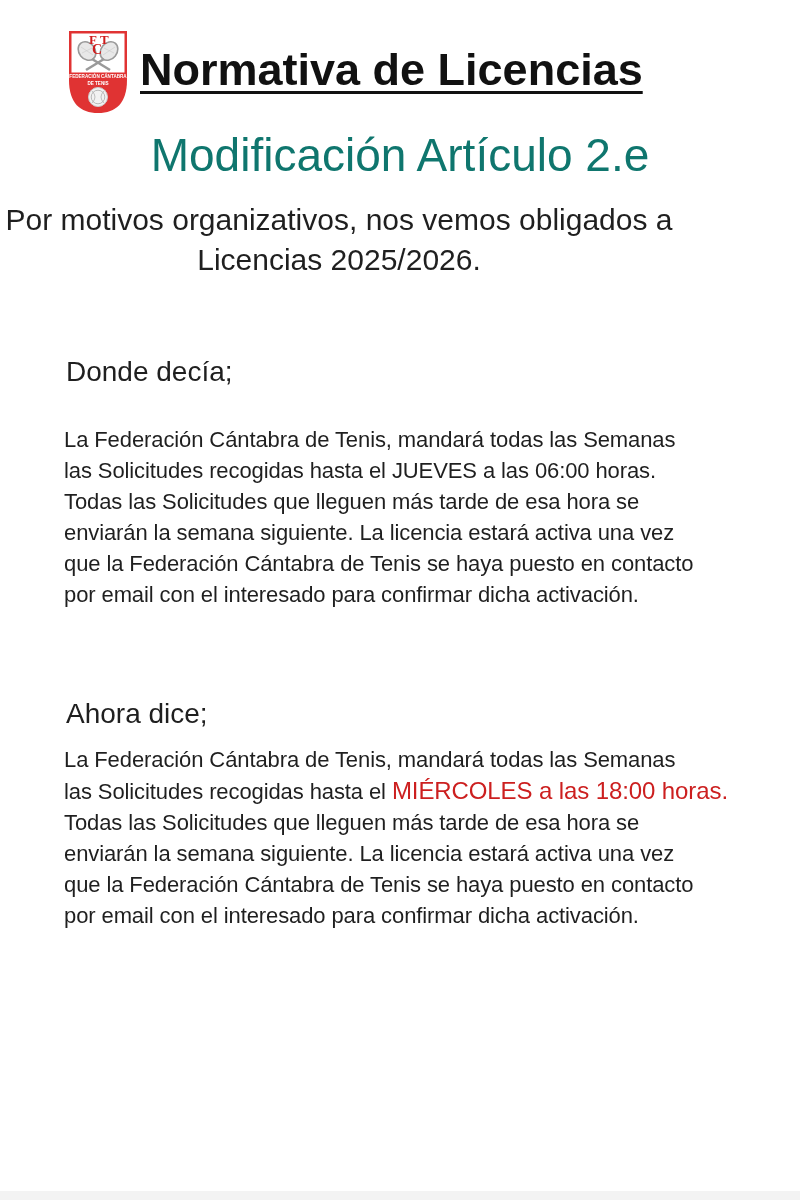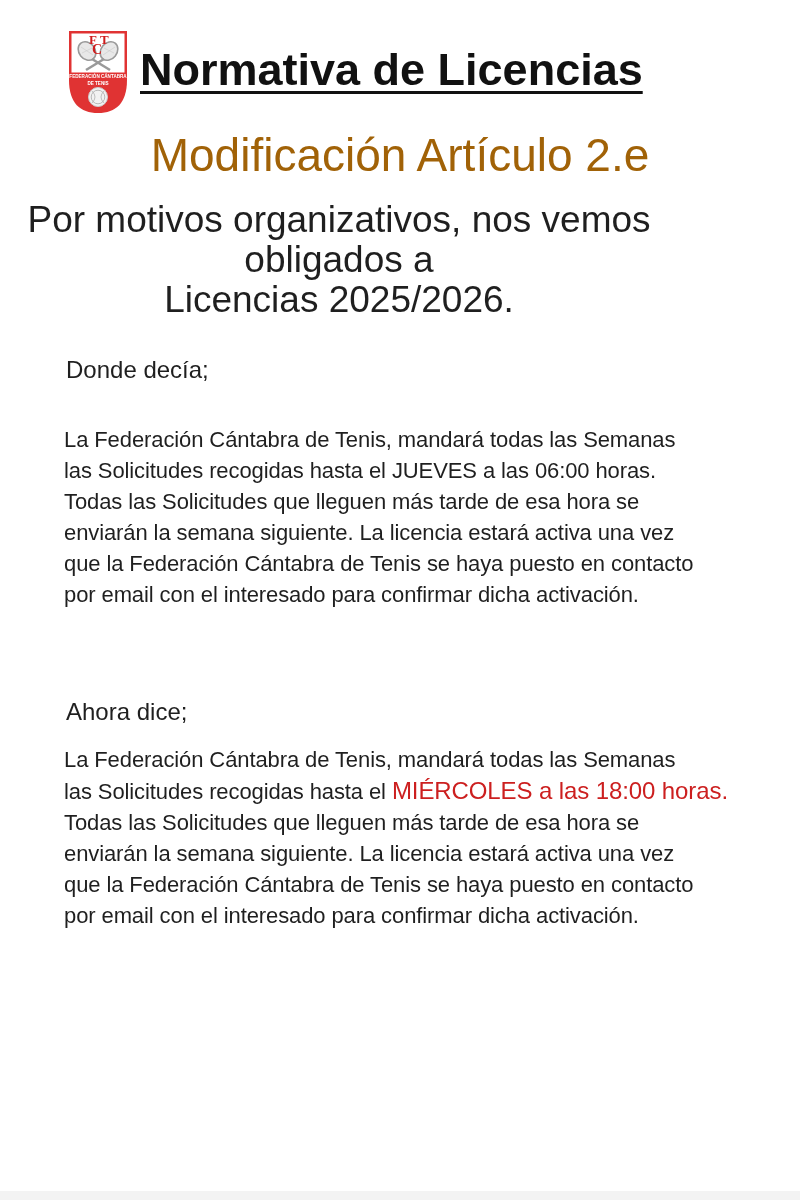--- a/index.html
+++ b/index.html
@@ -25,25 +25,25 @@
   }
   .red-heading{
     position:absolute;top:128px;left:0;width:800px;
     text-align:center;
     font-size:46px;font-weight:400;
     white-space:nowrap;
   }
   .intro{
     position:absolute;top:200px;left:0;width:678px;
     text-align:center;
-    font-size:37px;line-height:40px;color:#1f1f1f;
+    font-size:30px;line-height:40px;color:#1f1f1f;
   }
   .section-label{
     position:absolute;left:66px;
-    font-size:24px;color:#1f1f1f;
+    font-size:28px;color:#1f1f1f;
   }
   .label-before{top:356px;}
   .label-after{top:676px;margin-top:22px;}
   .body-para{
     position:absolute;left:64px;width:720px;
     font-size:22px;line-height:31px;color:#1f1f1f;
     letter-spacing:-0.1px;
   }
   .para-before{top:424px;}
   .para-after{top:744px;}
@@ -97,21 +97,21 @@
       <g>
         <circle cx="32" cy="69" r="9.5" fill="#f2f2f2" stroke="#cccccc" stroke-width="1"></circle>
         <circle cx="32" cy="69" r="6.8" fill="none" stroke="#a9a9a9" stroke-width="0.8"></circle>
         <path d="M26,63 Q32,69 26,75 M38,63 Q32,69 38,75" fill="none" stroke="#a9a9a9" stroke-width="0.7"></path>
       </g>
     </svg>
   </div>
 
   <div class="page-title">Normativa de Licencias</div>
 
-  <div class="red-heading" style="color:#a16207;">Modificación Artículo 2.e</div>
+  <div class="red-heading" style="color:#0f766e;">Modificación Artículo 2.e</div>
 
   <div class="intro">
     <div class="line">Por motivos organizativos, nos vemos obligados a</div>
     <div class="line">Licencias 2025/2026.</div>
   </div>
 
   <div class="section-label label-before">Donde decía;</div>
 
   <div class="body-para para-before">
     <div class="line">La Federación Cántabra de Tenis, mandará todas las Semanas</div>

